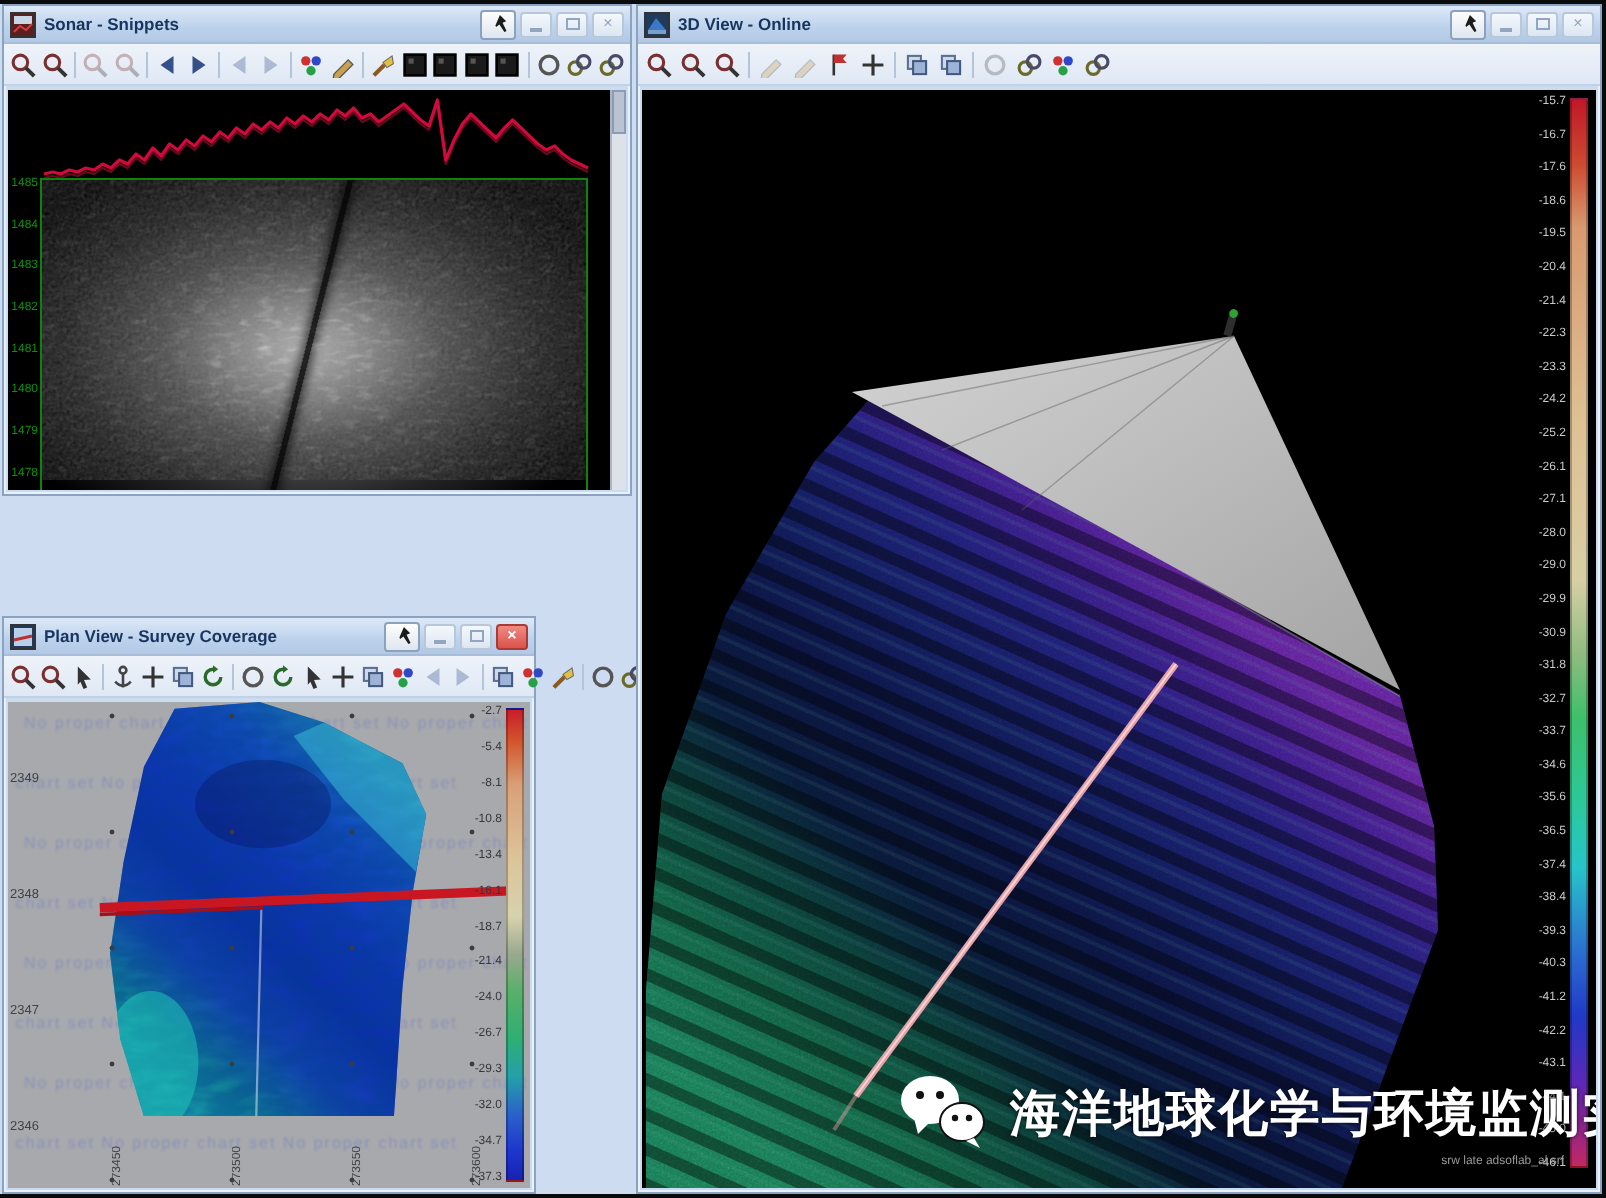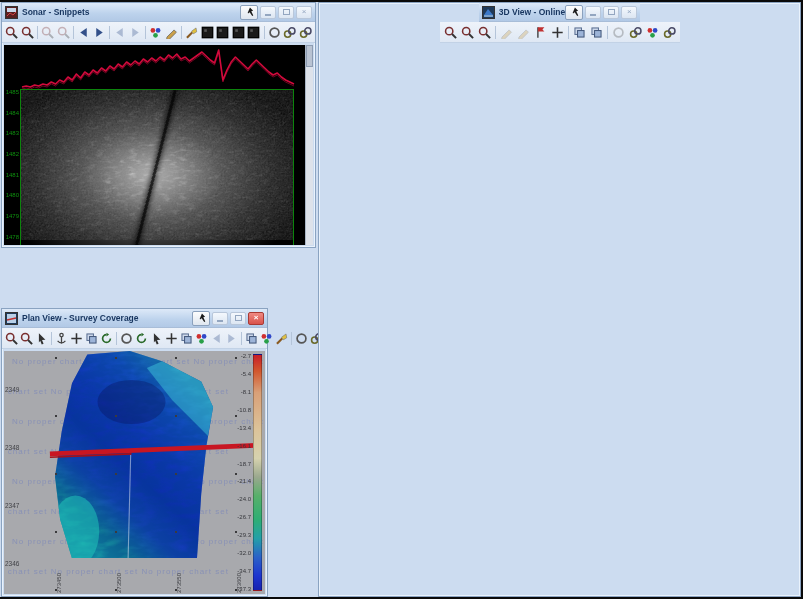--- a/index.html
+++ b/index.html
@@ -482,21 +482,21 @@
           <span>-24.0</span>
           <span>-26.7</span>
           <span>-29.3</span>
           <span>-32.0</span>
           <span>-34.7</span>
           <span>-37.3</span>
         </div>
     </div>
   </div>
 
-  <div class="window" style="left:318px; top:2px; width:483px; height:595px;align-items:center;">
+  <div class="window" style="left:318px; top:2px; width:483px; height:595px;">
     <div class="titlebar">
       <svg class="win-ico" viewBox="0 0 13 13">
           <rect x="0.5" y="0.5" width="12" height="12" fill="#1f3a5a" stroke="#333"></rect>
           <polygon points="2,9 6,3 11,9" fill="#3b78c8"></polygon>
           <rect x="2" y="9" width="9" height="2" fill="#7aa0c8"></rect>
         </svg>
       <span class="title">3D View - Online</span>
       <span class="tb-buttons">
         <span class="pin-btn">
             <svg width="9" height="10" viewBox="0 0 10 11">

